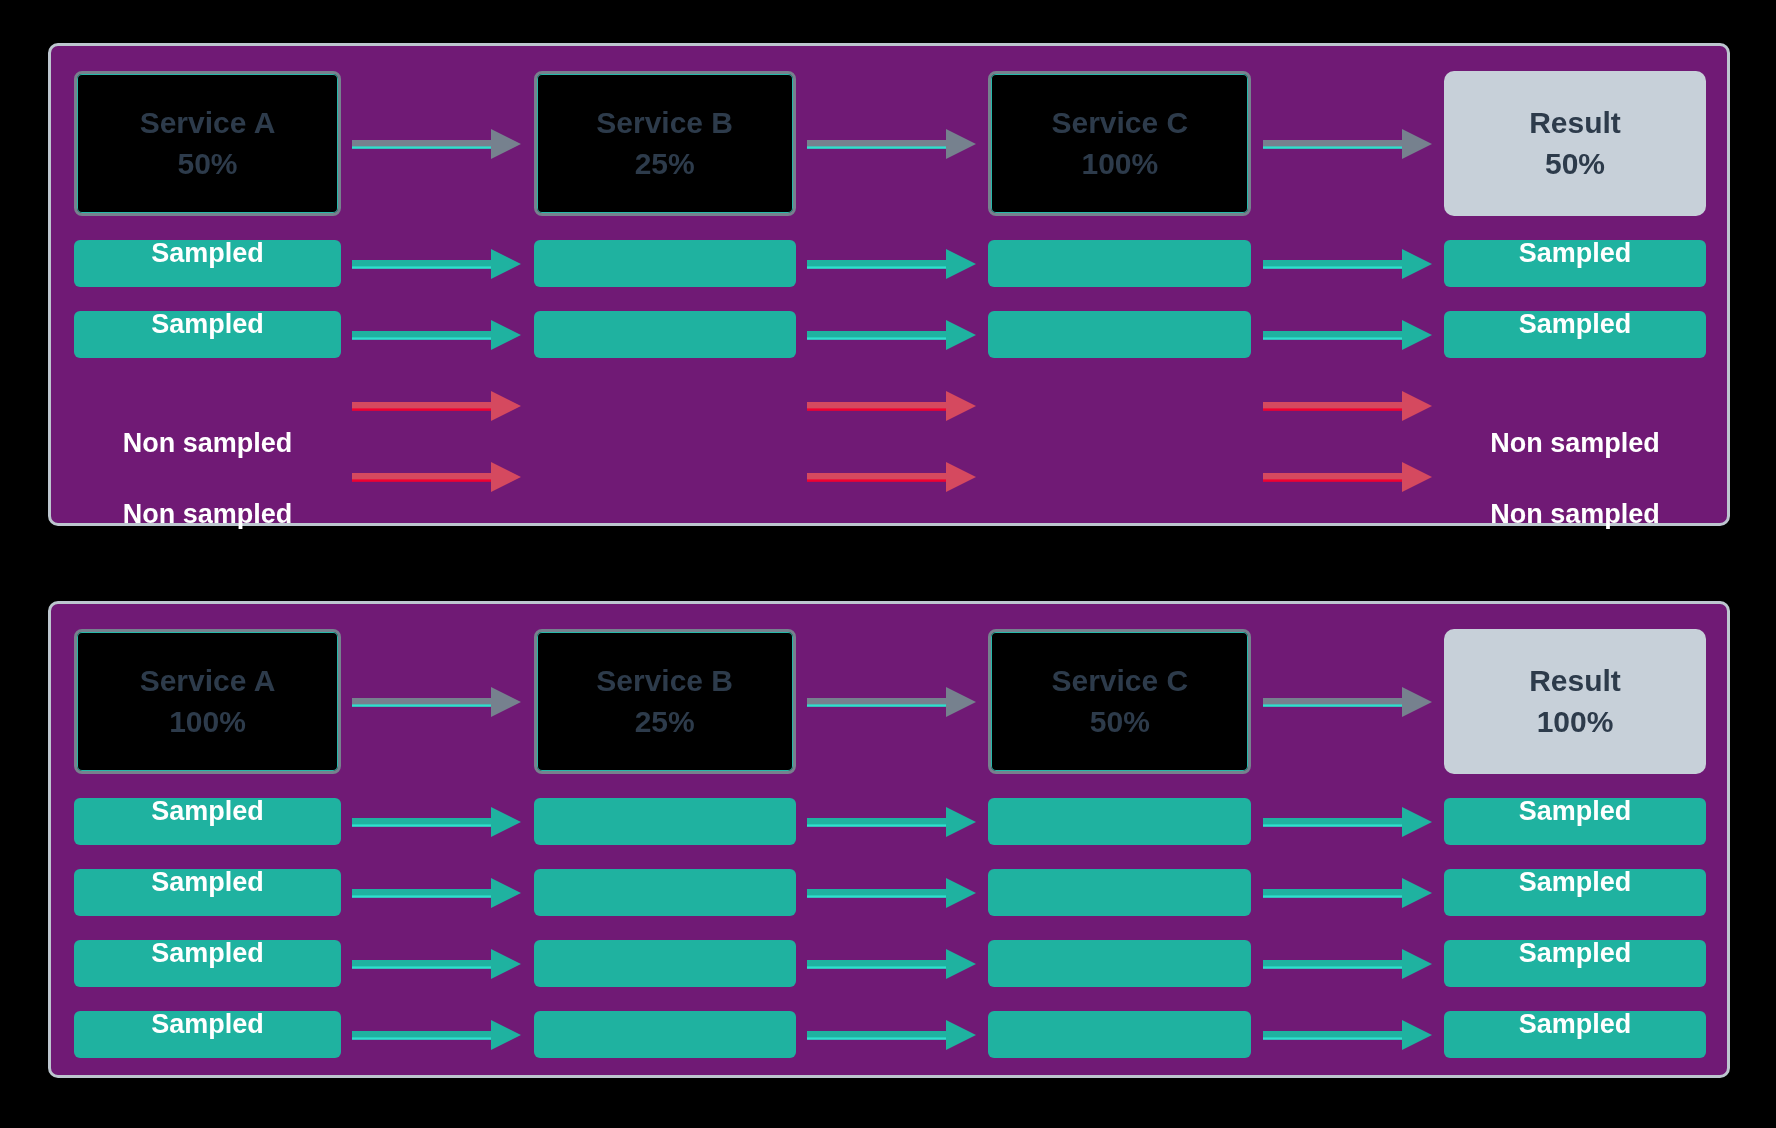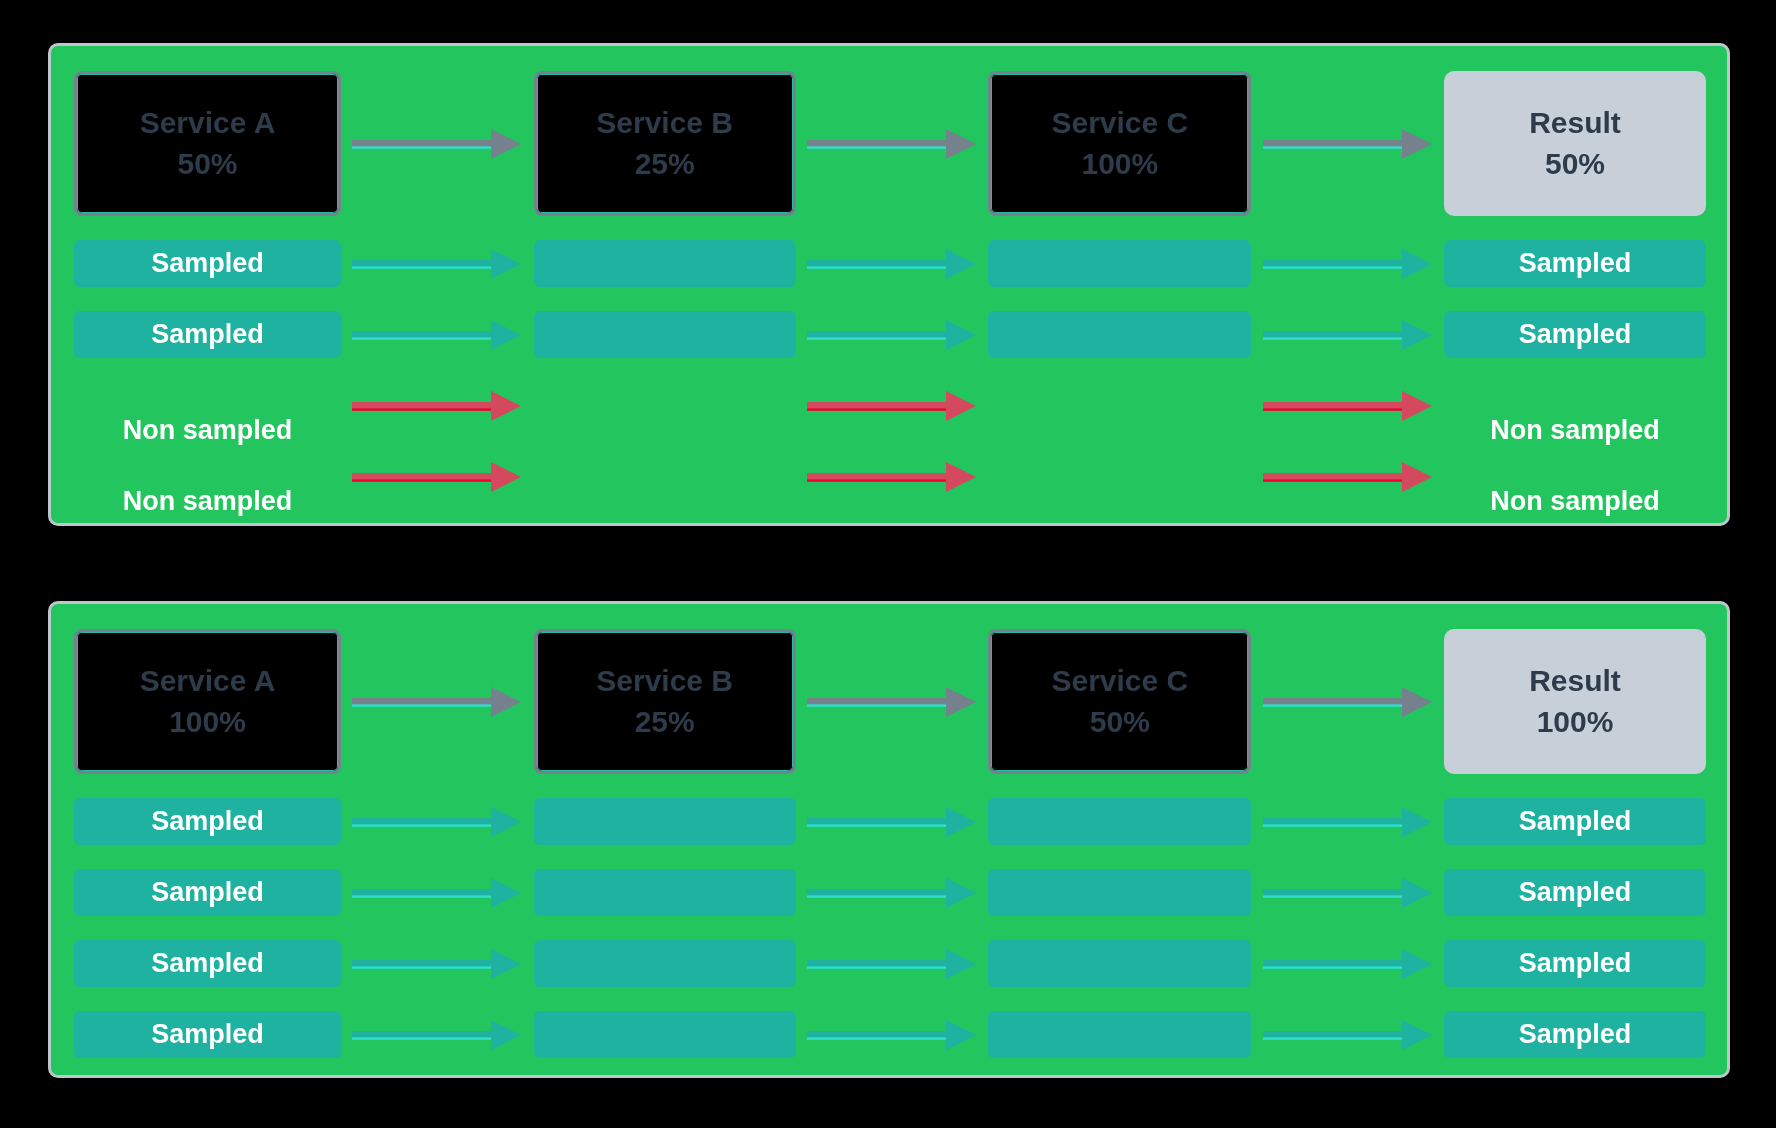--- a/index.html
+++ b/index.html
@@ -2,21 +2,21 @@
 <html><head>
 <meta charset="utf-8">
 <style>
   html,body{margin:0;padding:0;background:#000;}
   body{
     width:1776px;height:1128px;position:relative;overflow:hidden;
     font-family:"Liberation Sans",sans-serif;
   }
   .panel{
     position:absolute;left:48px;width:1682px;box-sizing:border-box;
-    border:3px solid #BDC6CF;border-radius:10px;background:#22c55e;
+    border:3px solid #BDC6CF;border-radius:10px;background:#701a75;
   }
   #panel-1{top:43px;height:483px;}
   #panel-2{top:601px;height:477px;}
   .grid{
     display:grid;box-sizing:border-box;height:100%;
     grid-template-columns:267px 1fr 262px 1fr 263px 1fr 262px;
     grid-template-rows:145px 47px 47px 47px 47px;
     row-gap:24px;
     padding:25px 21px 17px 23px;
   }
@@ -25,21 +25,21 @@
     background:#000;box-shadow:inset 0 0 0 1px rgba(43,217,199,0.85);
     display:flex;flex-direction:column;align-items:center;justify-content:center;
     gap:11px;color:#2D3B4B;font-size:30px;font-weight:700;line-height:1;
   }
   .result{
     box-sizing:border-box;border:none;box-shadow:none;background:#C7D0D9;
     border-radius:10px;display:flex;flex-direction:column;align-items:center;
     justify-content:center;gap:11px;color:#2D3B4B;font-size:30px;font-weight:700;line-height:1;
   }
   .pill{
-    border-radius:6px;display:flex;align-items:center;justify-content:center;
+    border-radius:6px;display:flex;align-items:flex-start;justify-content:center;
     color:#FFFFFF;font-size:27px;font-weight:700;line-height:1;
   }
   .pill.sampled{background:#1FB2A0;}
   .pill.nonsampled{background:#D5495F;margin-top:48px;}
   .acell{display:flex;align-items:center;justify-content:center;}
   .arrow{display:block;}
   .arrow.gray .sh,.arrow.gray .hd{fill:#76818E;}
   .arrow.gray .ac{fill:#2EE0CD;}
   .arrow.teal .sh,.arrow.teal .hd{fill:#1FB2A0;}
   .arrow.teal .ac{fill:#2EE0CD;}

